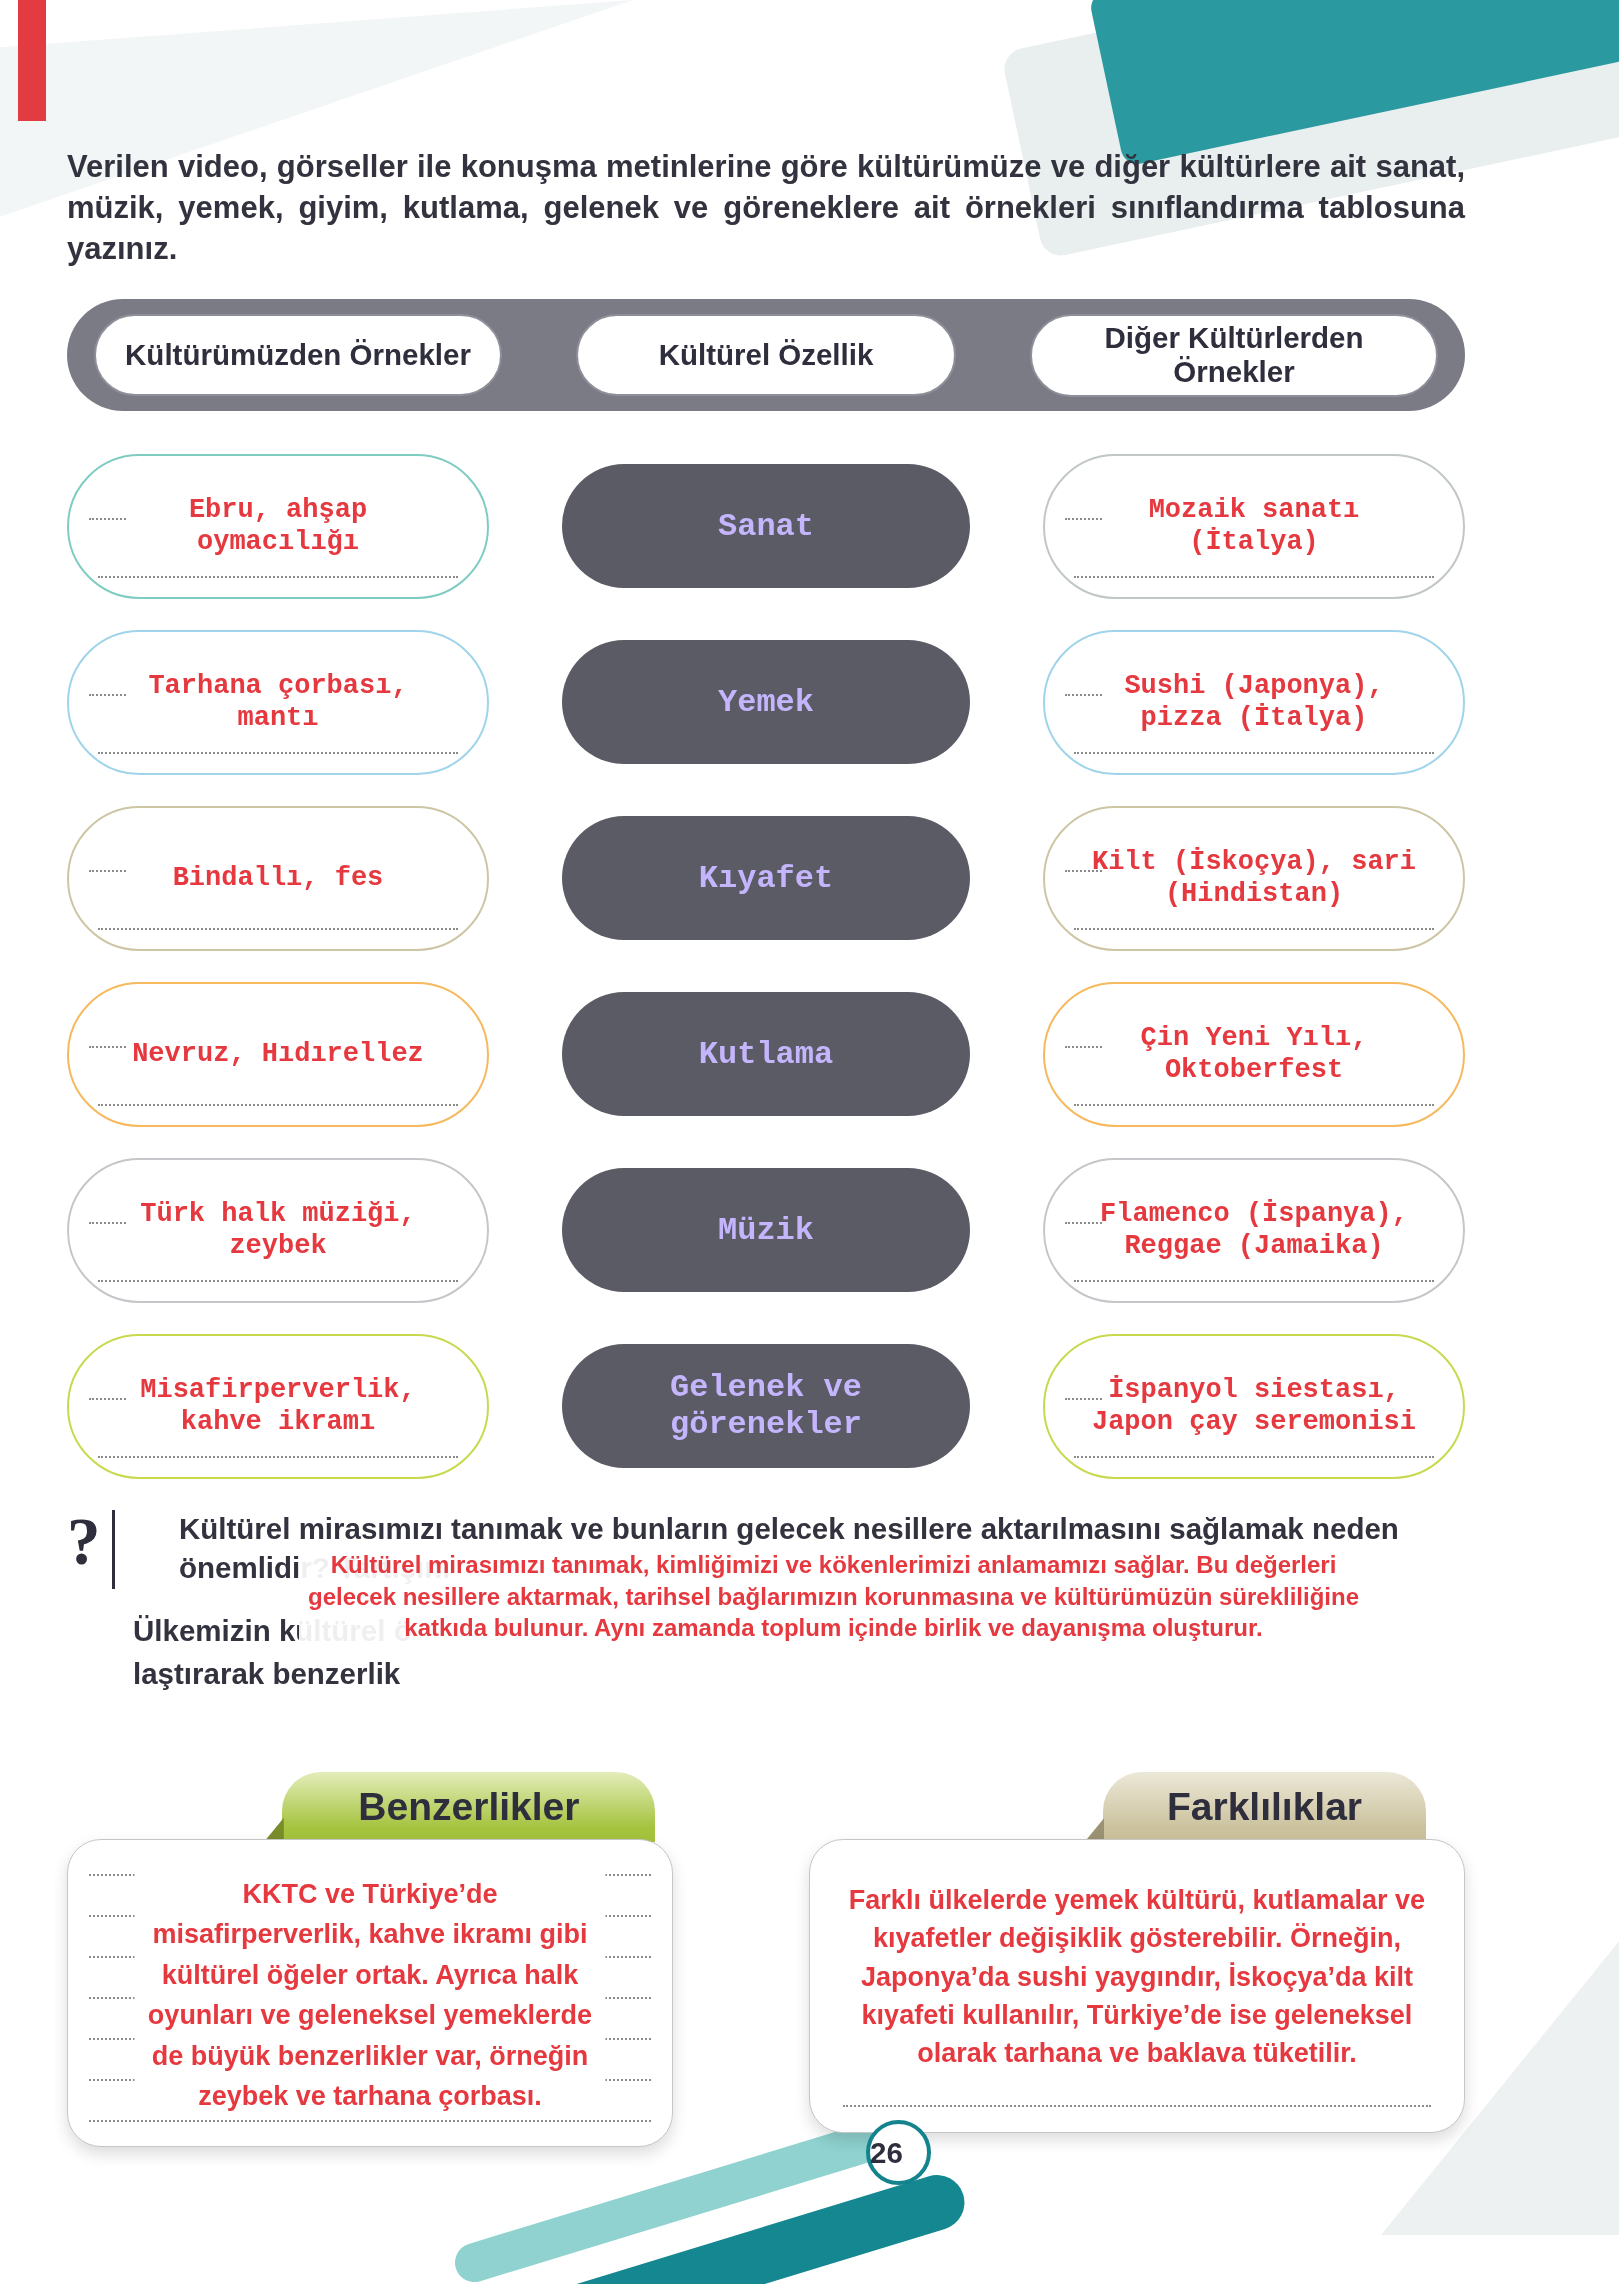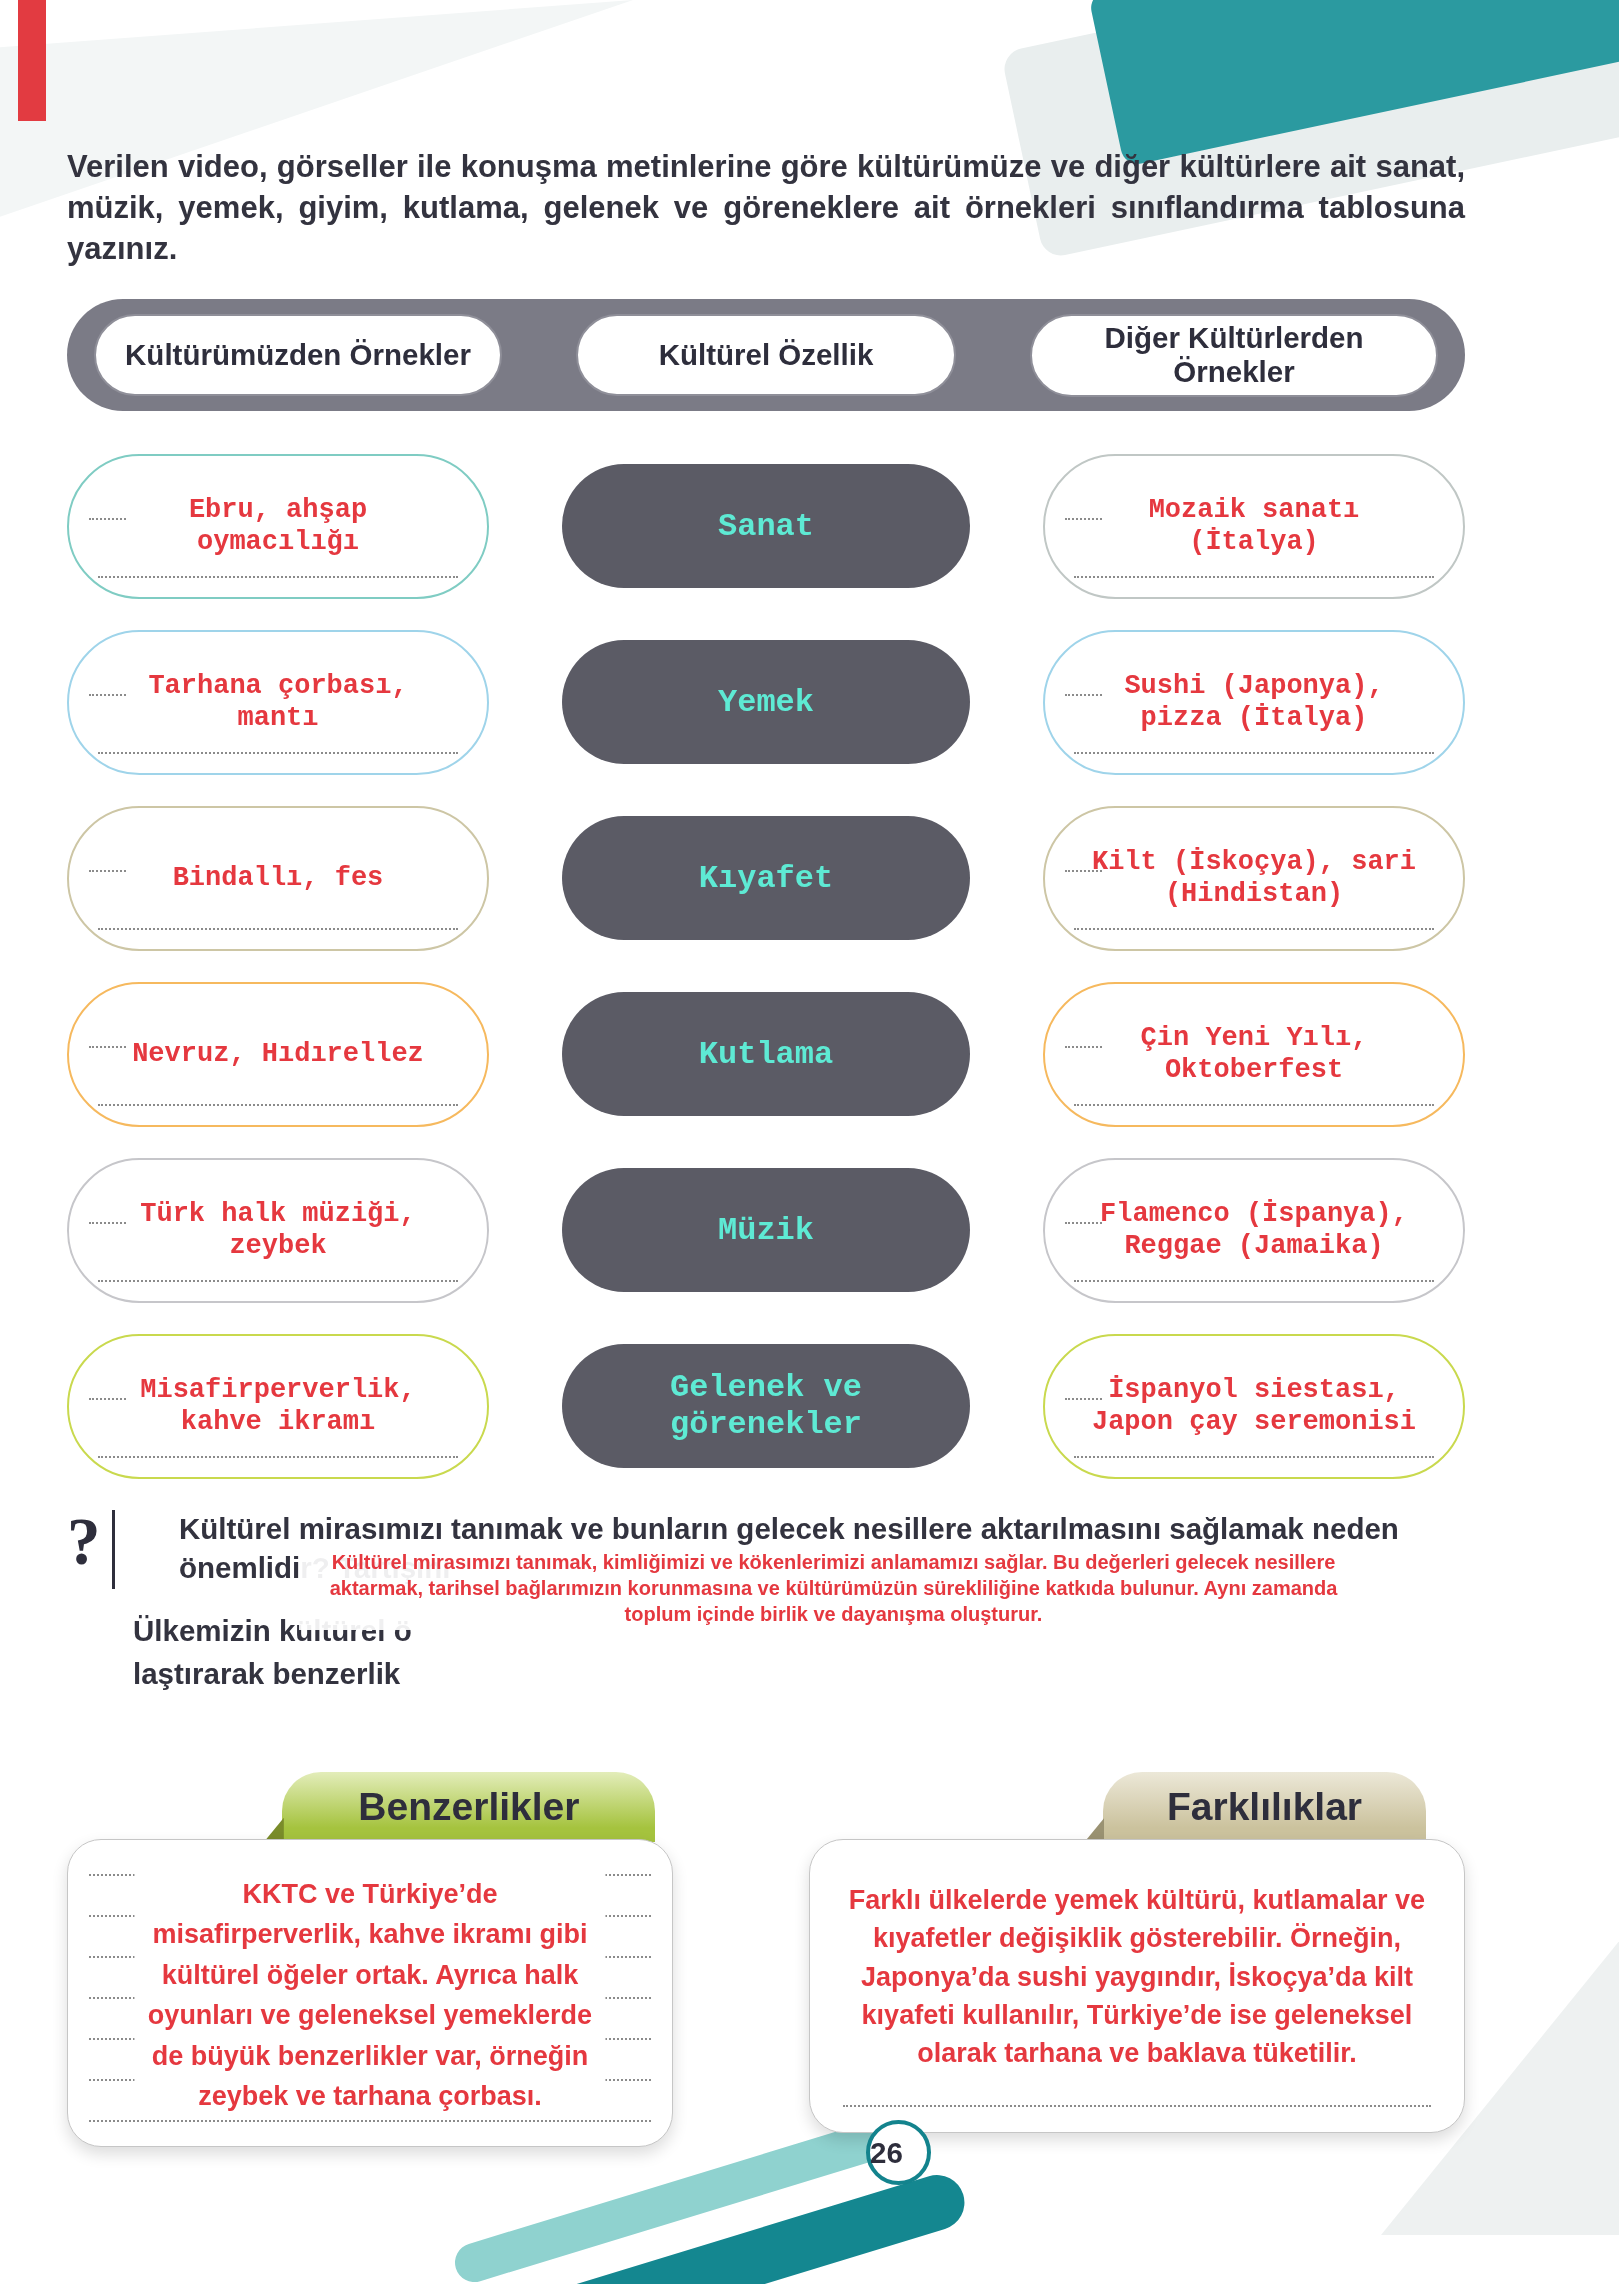--- a/index.html
+++ b/index.html
@@ -77,37 +77,37 @@
     position: absolute; z-index: 1; left: 7%; width: 86%; bottom: 18.3px;
     border-bottom: 2.8px dotted #8b8b8b;
   }
   .mini-dots {
     position: absolute; z-index: 1; left: 19.7px; top: calc(50% - 8.4px);
     width: 37px; border-bottom: 2.8px dotted #8b8b8b;
   }
   .pill-feature {
     width: 408px; height: 124px; background: #5b5b65; border-radius: 63px;
     display: flex; align-items: center; justify-content: center;
-    color: #5eead4; font-size: 32px; font-weight: bold; text-align: center;
+    color: #c4b5fd; font-size: 32px; font-weight: bold; text-align: center;
     padding: 0 17px;
   }
 
   
   .q-section { position: relative; margin-top: 15.5px; min-height: 225px; }
   .q-row { display: flex; gap: 18.3px; }
   .q-mark {
     font-size: 67px; line-height: 0.95; font-weight: bold; color: #2e2e3c;
     border-right: 3.5px solid #2e2e3c; padding-right: 11.2px; height: 79px;
     font-family: "Liberation Serif", serif;
   }
   .q-text { font-size: 29.5px; font-weight: bold; color: #33333f; line-height: 1.32; margin-left: 46px; }
   .q-frag { font-size: 29.5px; font-weight: bold; color: #33333f; margin-top: 24px; line-height: 1.32; width: 295px; }
   .q-answer {
     position: absolute; z-index: 3; left: 232px; top: 37px; width: 1069px;
-    color: #e5383f; font-weight: bold; font-size: 20px; line-height: 1.3;
+    color: #e5383f; font-weight: bold; font-size: 24px; line-height: 1.3;
     text-align: center; background: rgba(255,255,255,0.92); padding: 2.8px 5.6px;
   }
 
   
   .compare { margin-top: 37px; display: flex; justify-content: space-between; align-items: flex-start; }
   .cmp-group { position: relative; }
   .cmp-group.left  { width: 606px; }
   .cmp-group.right { width: 656px; }
 
   .tab {

